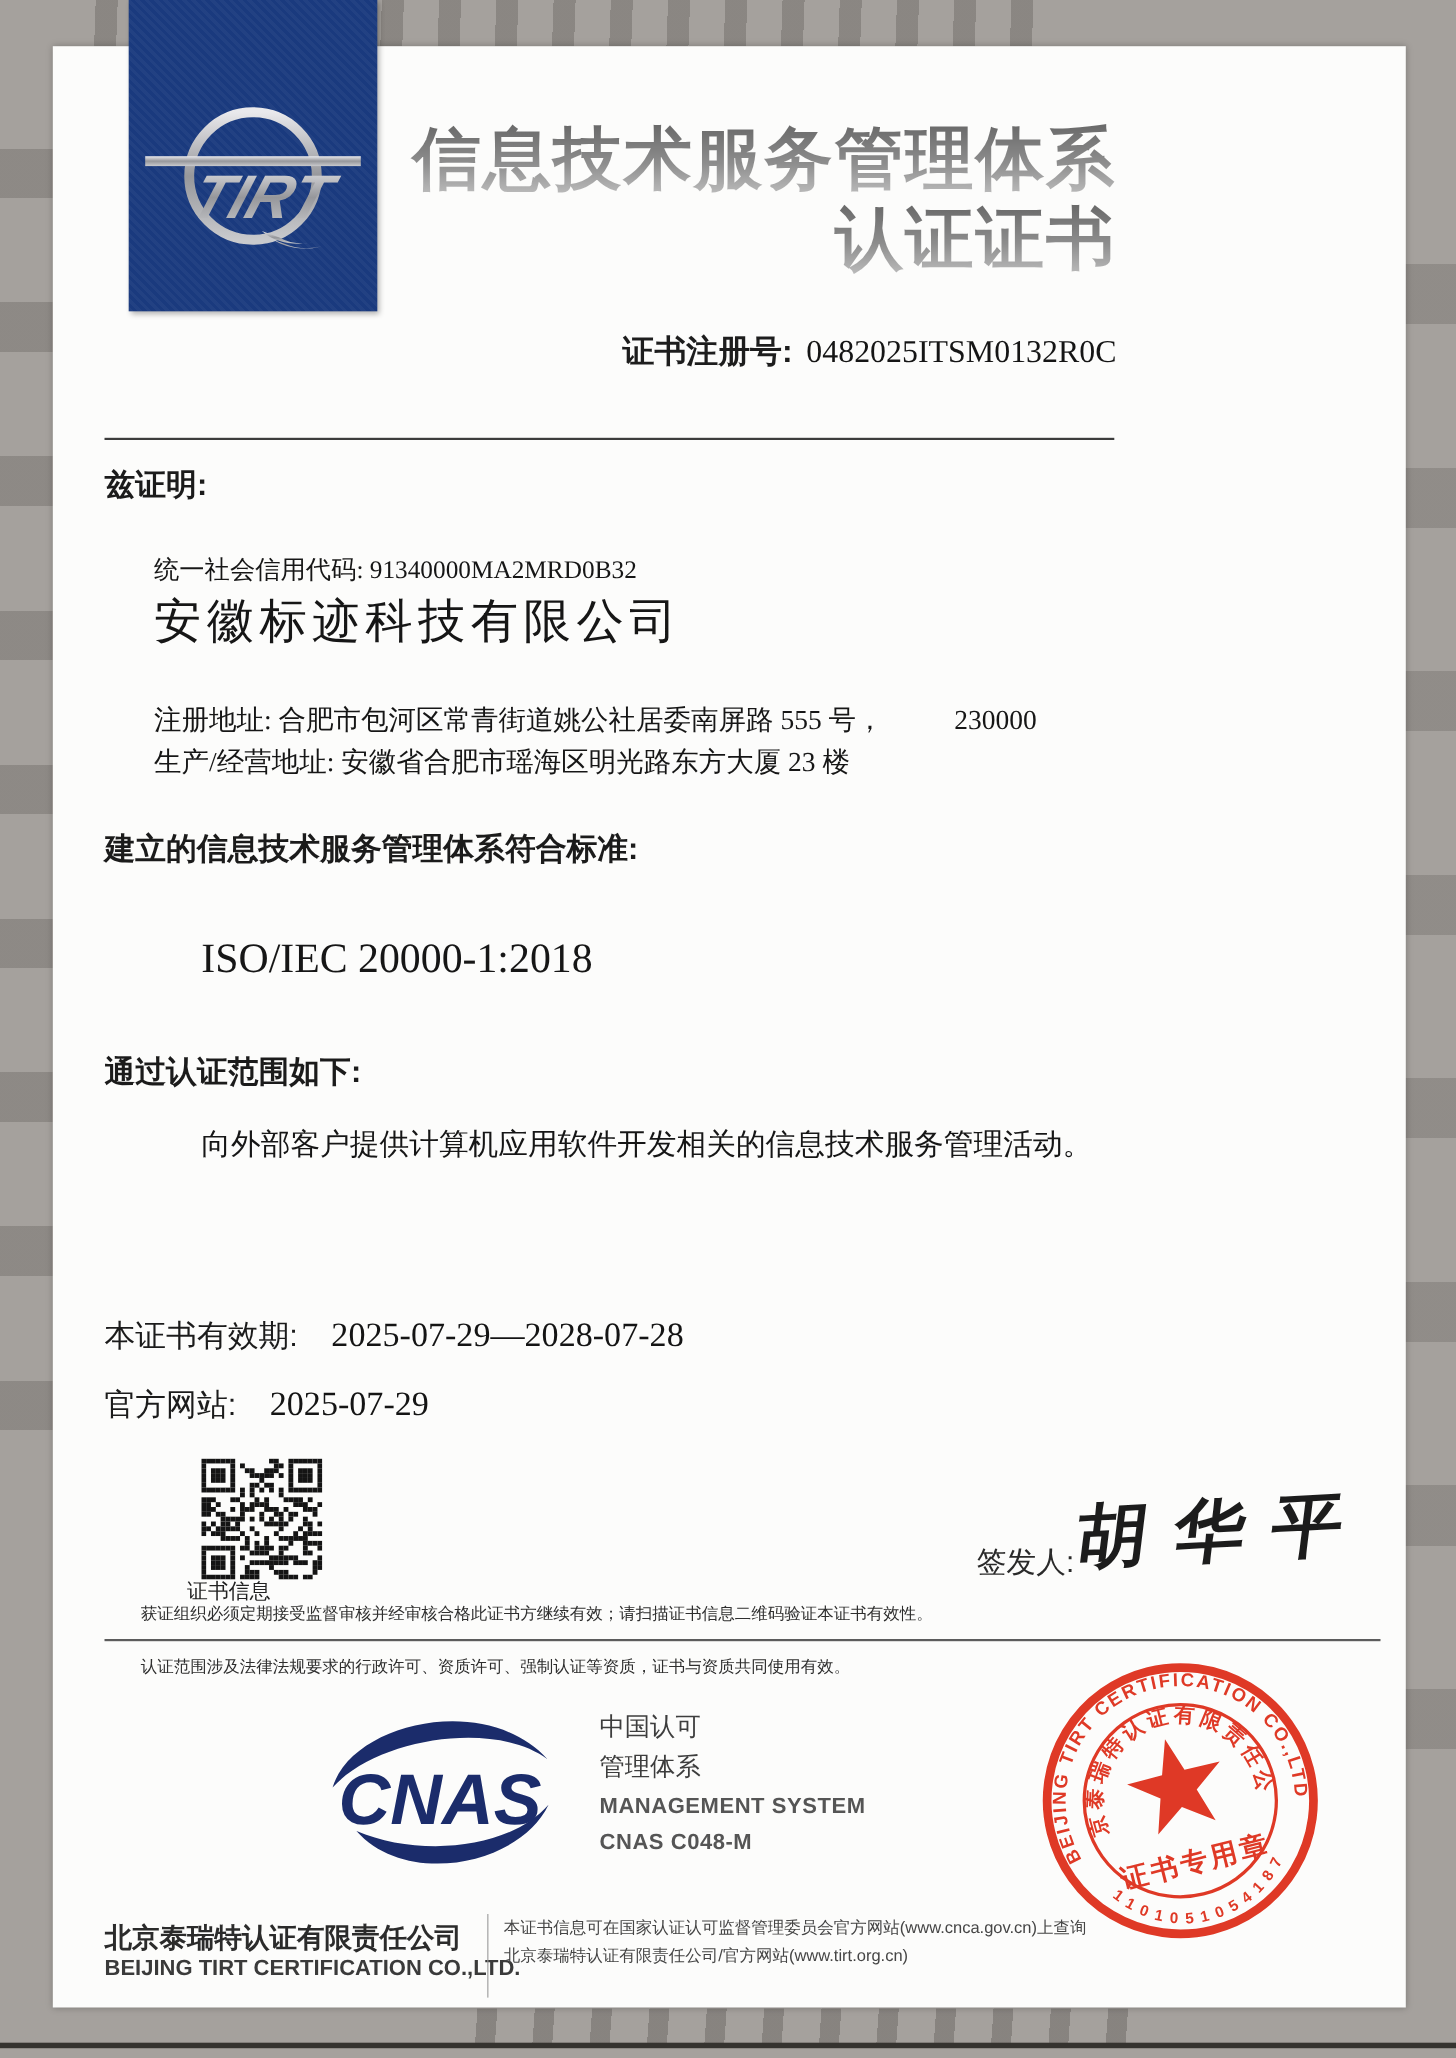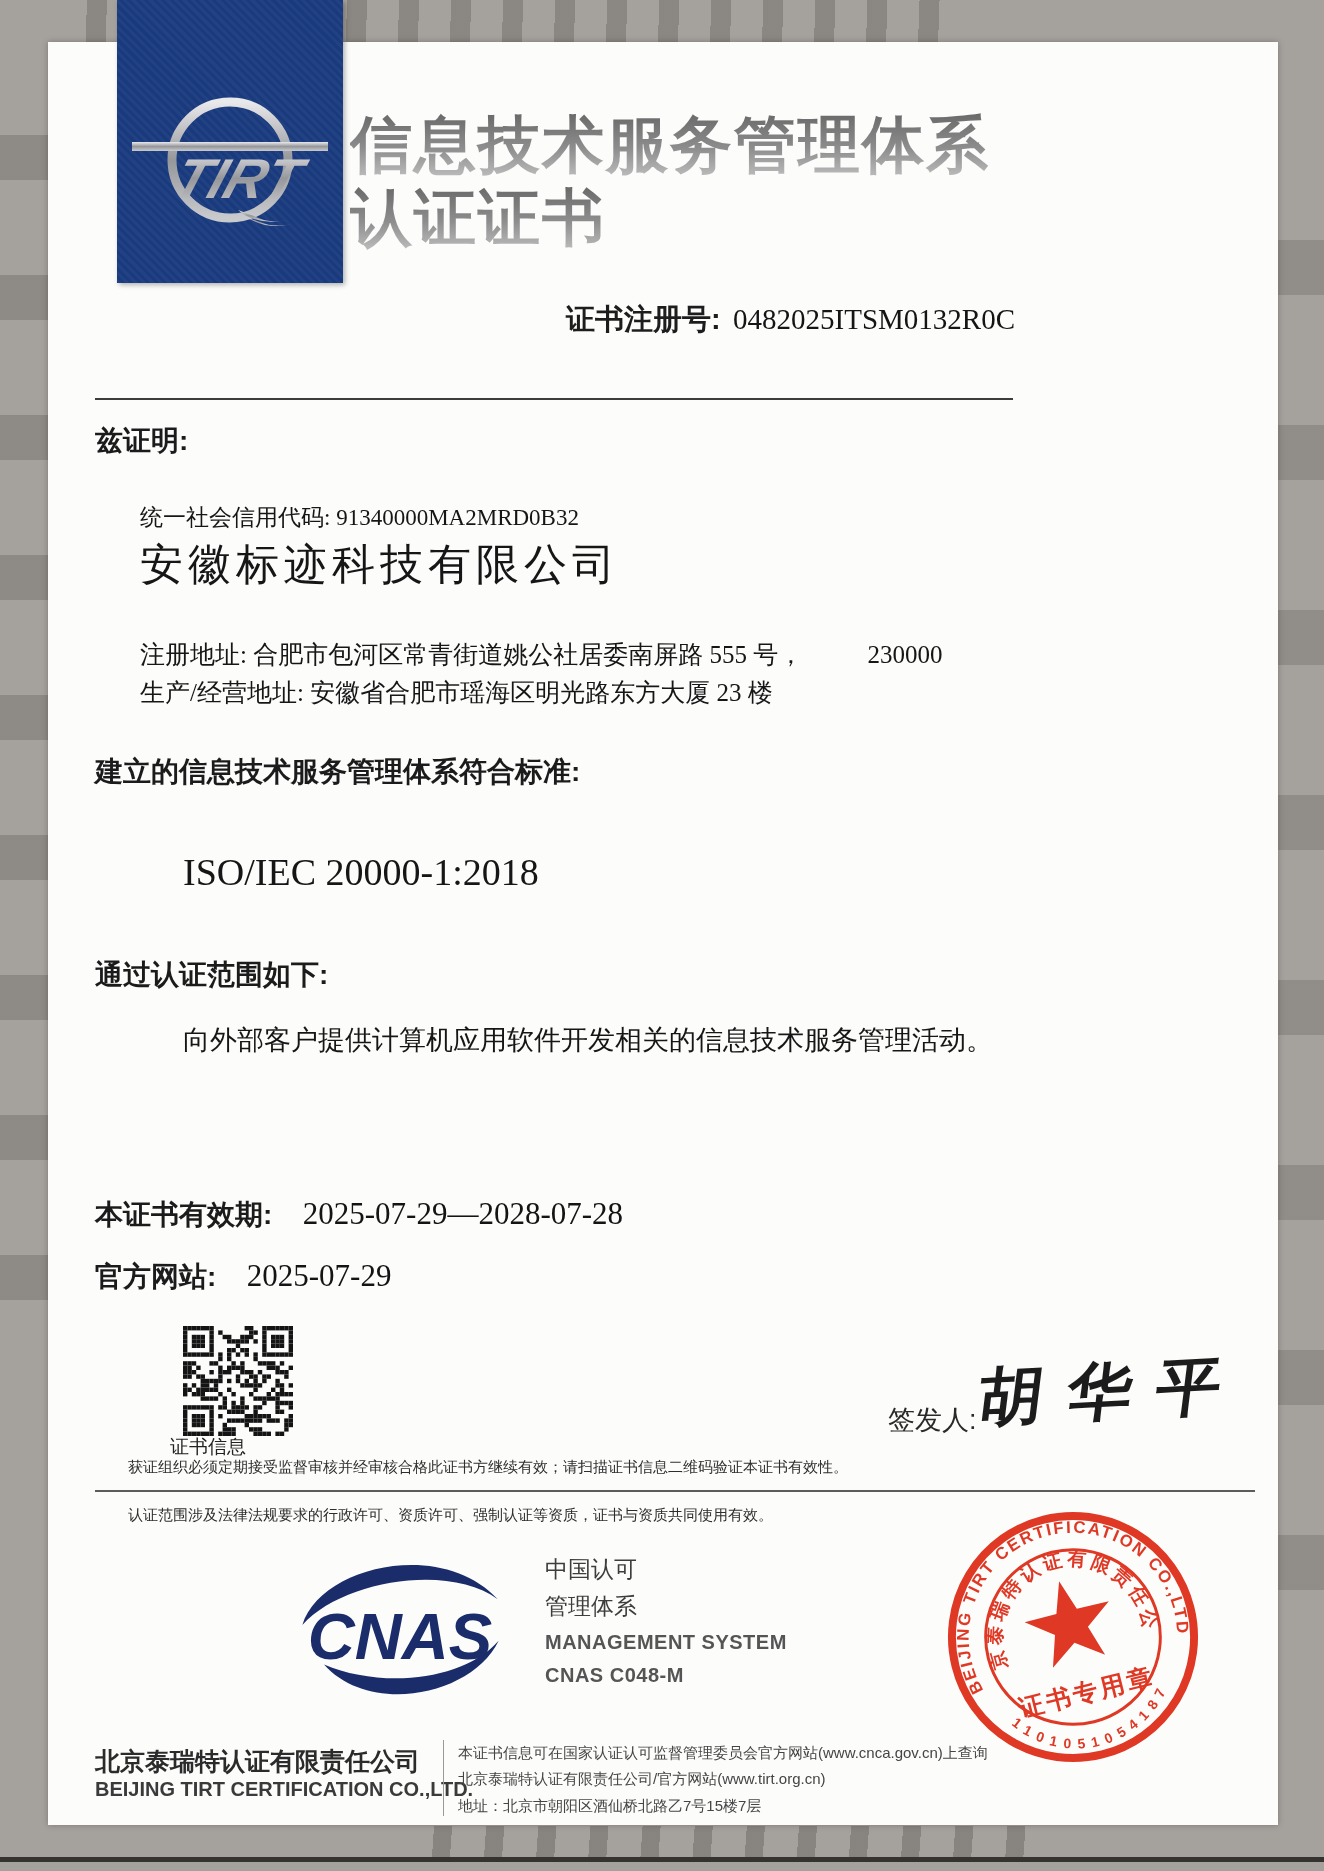--- a/index.html
+++ b/index.html
@@ -21,21 +21,21 @@
   .dark-baseline{left:0;top:1857px;width:1324px;height:5px;background:#35332f;}
   
   .sheet{left:48px;top:42px;width:1230px;height:1783px;background:#fcfcfb;
     box-shadow:0 0 6px rgba(0,0,0,.25);}
   
   .banner{left:117px;top:0;width:226px;height:283px;background:#1a3a7e;
     background-image:repeating-linear-gradient(45deg,rgba(255,255,255,.035) 0 3px,transparent 3px 6px);
     box-shadow:2px 2px 5px rgba(0,0,0,.3);}
   .banner svg{position:absolute;left:8px;top:58px;width:210px;height:200px;}
   
-  .title-block{left:350px;top:108px;width:665px;text-align:left;line-height:1.18;}
+  .title-block{left:350px;top:108px;width:665px;text-align:right;line-height:1.18;}
   .title-line{font-weight:bold;font-size:62px;letter-spacing:2px;
     background:linear-gradient(180deg,#646464 0%,#8d8d8d 55%,#c2c2c2 100%);
     -webkit-background-clip:text;background-clip:text;color:transparent;}
   .reg-row{left:350px;top:300px;width:665px;text-align:right;white-space:nowrap;}
   .reg-label{font-weight:bold;font-size:29px;color:#1d1d1d;}
   .reg-number{font-family:"Liberation Serif",serif;font-size:29px;color:#151515;margin-left:8px;}
   
   .rule1{left:95px;top:398px;width:918px;height:2px;background:#3c3c3c;}
   .rule2{left:95px;top:1490px;width:1160px;height:2px;background:#5c5c5c;}
   
@@ -46,21 +46,21 @@
   .company-name{left:140px;top:536px;font-size:43px;letter-spacing:5px;white-space:nowrap;}
   .addr1{left:140px;top:638px;font-size:25px;white-space:nowrap;}
   .addr1 .postal{margin-left:58px;}
   .addr2{left:140px;top:676px;font-size:25px;white-space:nowrap;}
   .std-heading{left:95px;top:753px;}
   .std-value{left:183px;top:850px;font-size:38px;white-space:nowrap;}
   .scope-heading{left:95px;top:956px;}
   .scope-text{left:183px;top:1022px;font-size:27px;white-space:nowrap;}
   .validity-row{left:95px;top:1196px;white-space:nowrap;}
   .issue-row{left:95px;top:1258px;white-space:nowrap;}
-  .date-label{font-weight:bold;font-size:28px;color:#1b1b1b;}
+  .date-label{font-weight:normal;font-size:28px;color:#1b1b1b;}
   .date-value{font-family:"Liberation Serif",serif;font-size:31px;color:#141414;margin-left:26px;}
   
   .qr{left:183px;top:1326px;width:110px;height:110px;}
   .qr-caption{left:170px;top:1434px;width:136px;text-align:left;
     font-family:"Liberation Serif",serif;font-size:19px;color:#222;}
   
   .signer-label{left:888px;top:1402px;font-size:27px;color:#2a2a2a;white-space:nowrap;}
   .signer-name{left:980px;top:1348px;font-family:"Liberation Serif",serif;font-weight:600;
     font-size:64px;color:#1c1c1c;letter-spacing:24px;white-space:nowrap;
     transform:skewX(-10deg) rotate(-3deg);}
@@ -478,21 +478,20 @@
   <div class="cnas-en">MANAGEMENT SYSTEM</div>
   <div class="cnas-en">CNAS C048-M</div>
 </div>
 
 <div class="abs issuer-cn">北京泰瑞特认证有限责任公司</div>
 <div class="abs issuer-en">BEIJING TIRT CERTIFICATION CO.,LTD.</div>
 <div class="abs footer-divider"></div>
 <div class="abs issuer-info">
   <div>本证书信息可在国家认证认可监督管理委员会官方网站(www.cnca.gov.cn)上查询</div>
   <div>北京泰瑞特认证有限责任公司/官方网站(www.tirt.org.cn)</div>
-  <div>地址：北京市朝阳区酒仙桥北路乙7号15楼7层</div>
 </div>
 
 <svg class="abs stamp" viewBox="0 0 260 260">
   <defs>
     <path id="arcOuter" d="M28.6,157.2 A105,105 0 1 1 231.4,157.2" fill="none"></path>
     <path id="arcInner" d="M59.1,142.5 A72,72 0 1 1 200.9,142.5" fill="none"></path>
     <path id="arcBottom" d="M36.6,178.5 A100,100 0 0 0 223.4,178.5" fill="none"></path>
   </defs>
   <circle cx="130" cy="130" r="122" fill="none" stroke="#dd2b16" stroke-width="8"></circle>
   <circle cx="130" cy="130" r="88" fill="none" stroke="#dd2b16" stroke-width="3"></circle>

